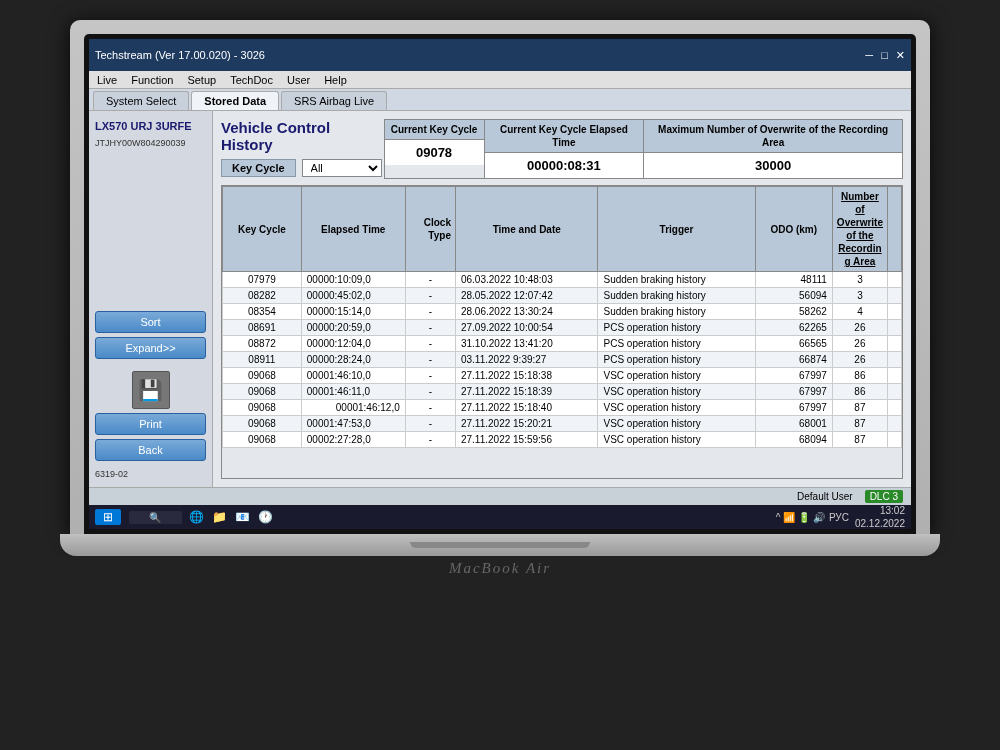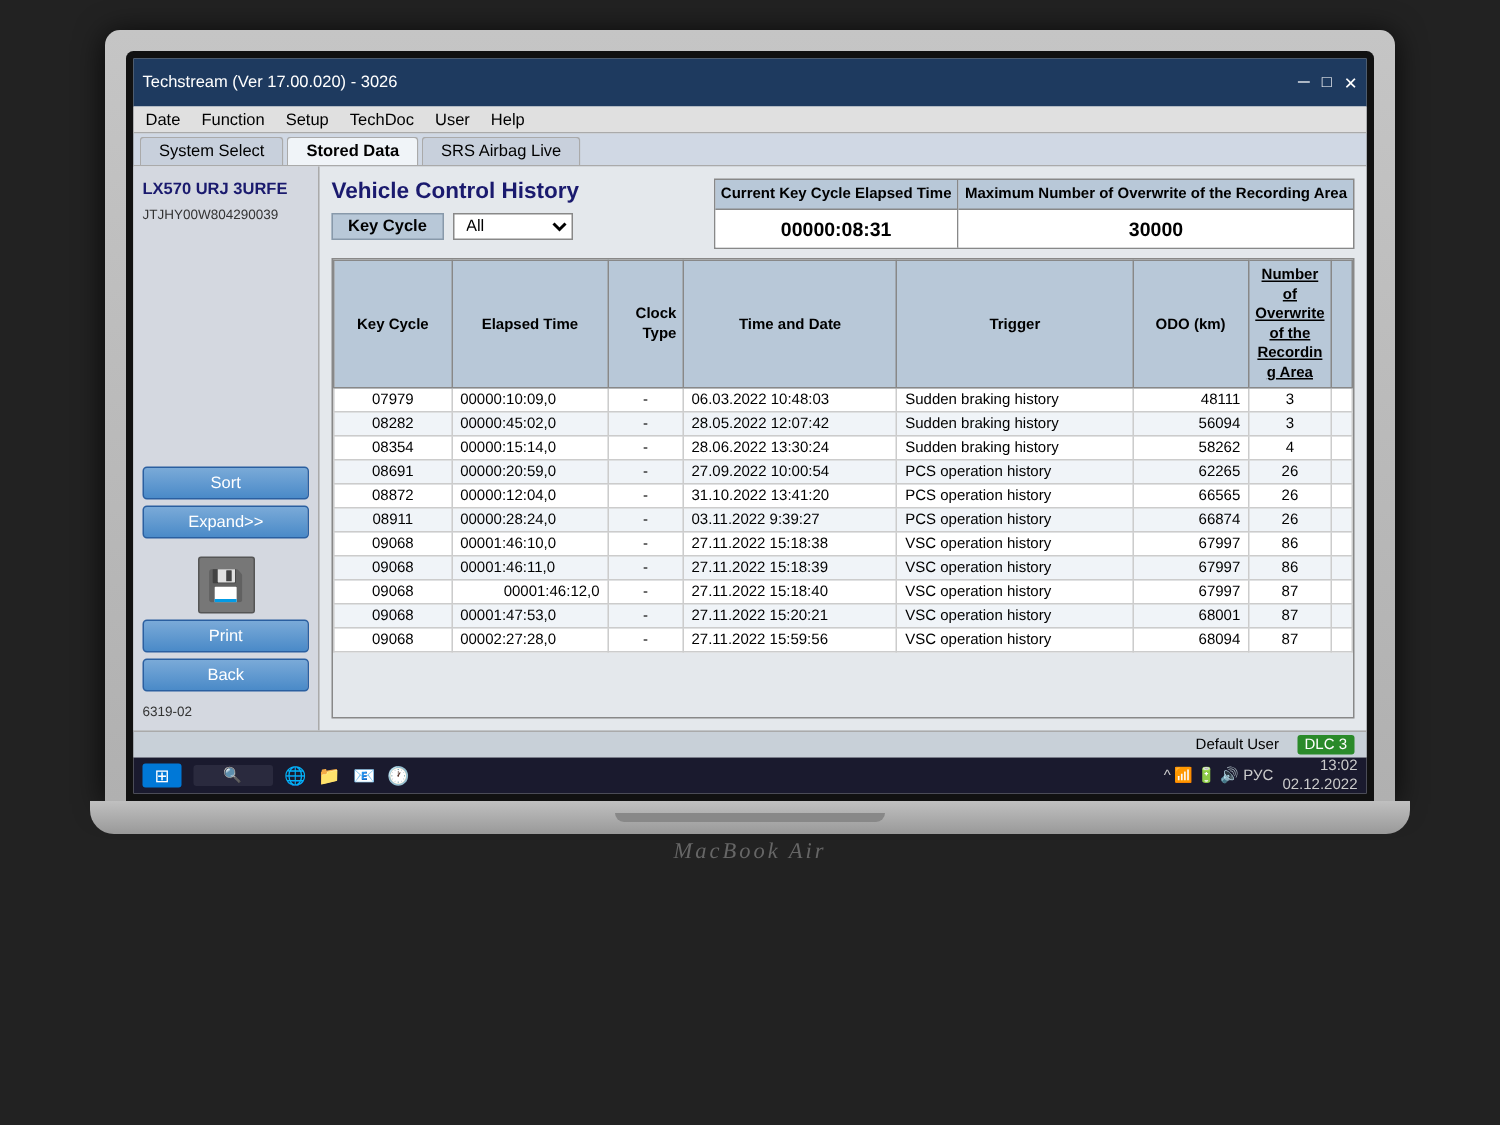--- a/index.html
+++ b/index.html
@@ -51,21 +51,21 @@
         <div style="background:#1e3a5f; color:#fff; font-size:11px; padding:16px 6px; display:flex; align-items:center; justify-content:space-between; height:20px;">
           <span style="font-size:11px;">Techstream (Ver 17.00.020) - 3026</span>
           <div style="display:flex; gap:8px;">
             <span style="cursor:pointer;">─</span>
             <span style="cursor:pointer;">□</span>
             <span style="cursor:pointer;">✕</span>
           </div>
         </div>
 
         <div style="background:#e0e0e0; font-size:11px; padding:2px 8px; display:flex; gap:14px; border-bottom:1px solid #aaa; height:18px; align-items:center;">
-          <span style="cursor:pointer;">Date</span>
+          <span style="cursor:pointer;">Live</span>
           <span style="cursor:pointer;">Function</span>
           <span style="cursor:pointer;">Setup</span>
           <span style="cursor:pointer;">TechDoc</span>
           <span style="cursor:pointer;">User</span>
           <span style="cursor:pointer;">Help</span>
         </div>
 
         <div style="background:#d0d8e4; display:flex; font-size:11px; border-bottom:1px solid #aaa; height:22px; align-items:flex-end; padding-left:4px;">
           <div style="padding:3px 12px; border:1px solid #aaa; border-bottom:none; background:#c8d0dc; cursor:pointer; font-size:11px; border-radius:3px 3px 0 0; margin-right:2px;">
             <span>System Select</span>
@@ -112,20 +112,24 @@
                     <option>08354</option>
                     <option>08691</option>
                     <option>08872</option>
                     <option>08911</option>
                     <option>09068</option>
                   </select>
                 </div>
               </div>
 
               <div style="display:flex; border:1px solid #888; margin-top:0;">
+                <div style="border-right:1px solid #888; display:flex; flex-direction:column; min-width:100px;">
+                  <div style="background:#b8c8d8; font-size:10px; font-weight:bold; text-align:center; padding:3px 4px; border-bottom:1px solid #888; line-height:1.3;">Current Key Cycle</div>
+                  <div style="background:#fff; font-size:13px; font-weight:bold; text-align:center; padding:5px 4px;">09078</div>
+                </div>
                 <div style="border-right:1px solid #888; display:flex; flex-direction:column; min-width:130px;">
                   <div style="background:#b8c8d8; font-size:10px; font-weight:bold; text-align:center; padding:3px 4px; border-bottom:1px solid #888; line-height:1.3;">Current Key Cycle Elapsed Time</div>
                   <div style="background:#fff; font-size:13px; font-weight:bold; text-align:center; padding:5px 4px;">00000:08:31</div>
                 </div>
                 <div style="display:flex; flex-direction:column; min-width:130px;">
                   <div style="background:#b8c8d8; font-size:10px; font-weight:bold; text-align:center; padding:3px 4px; border-bottom:1px solid #888; line-height:1.3;">Maximum Number of Overwrite of the Recording Area</div>
                   <div style="background:#fff; font-size:13px; font-weight:bold; text-align:center; padding:5px 4px;">30000</div>
                 </div>
               </div>
             </div>

